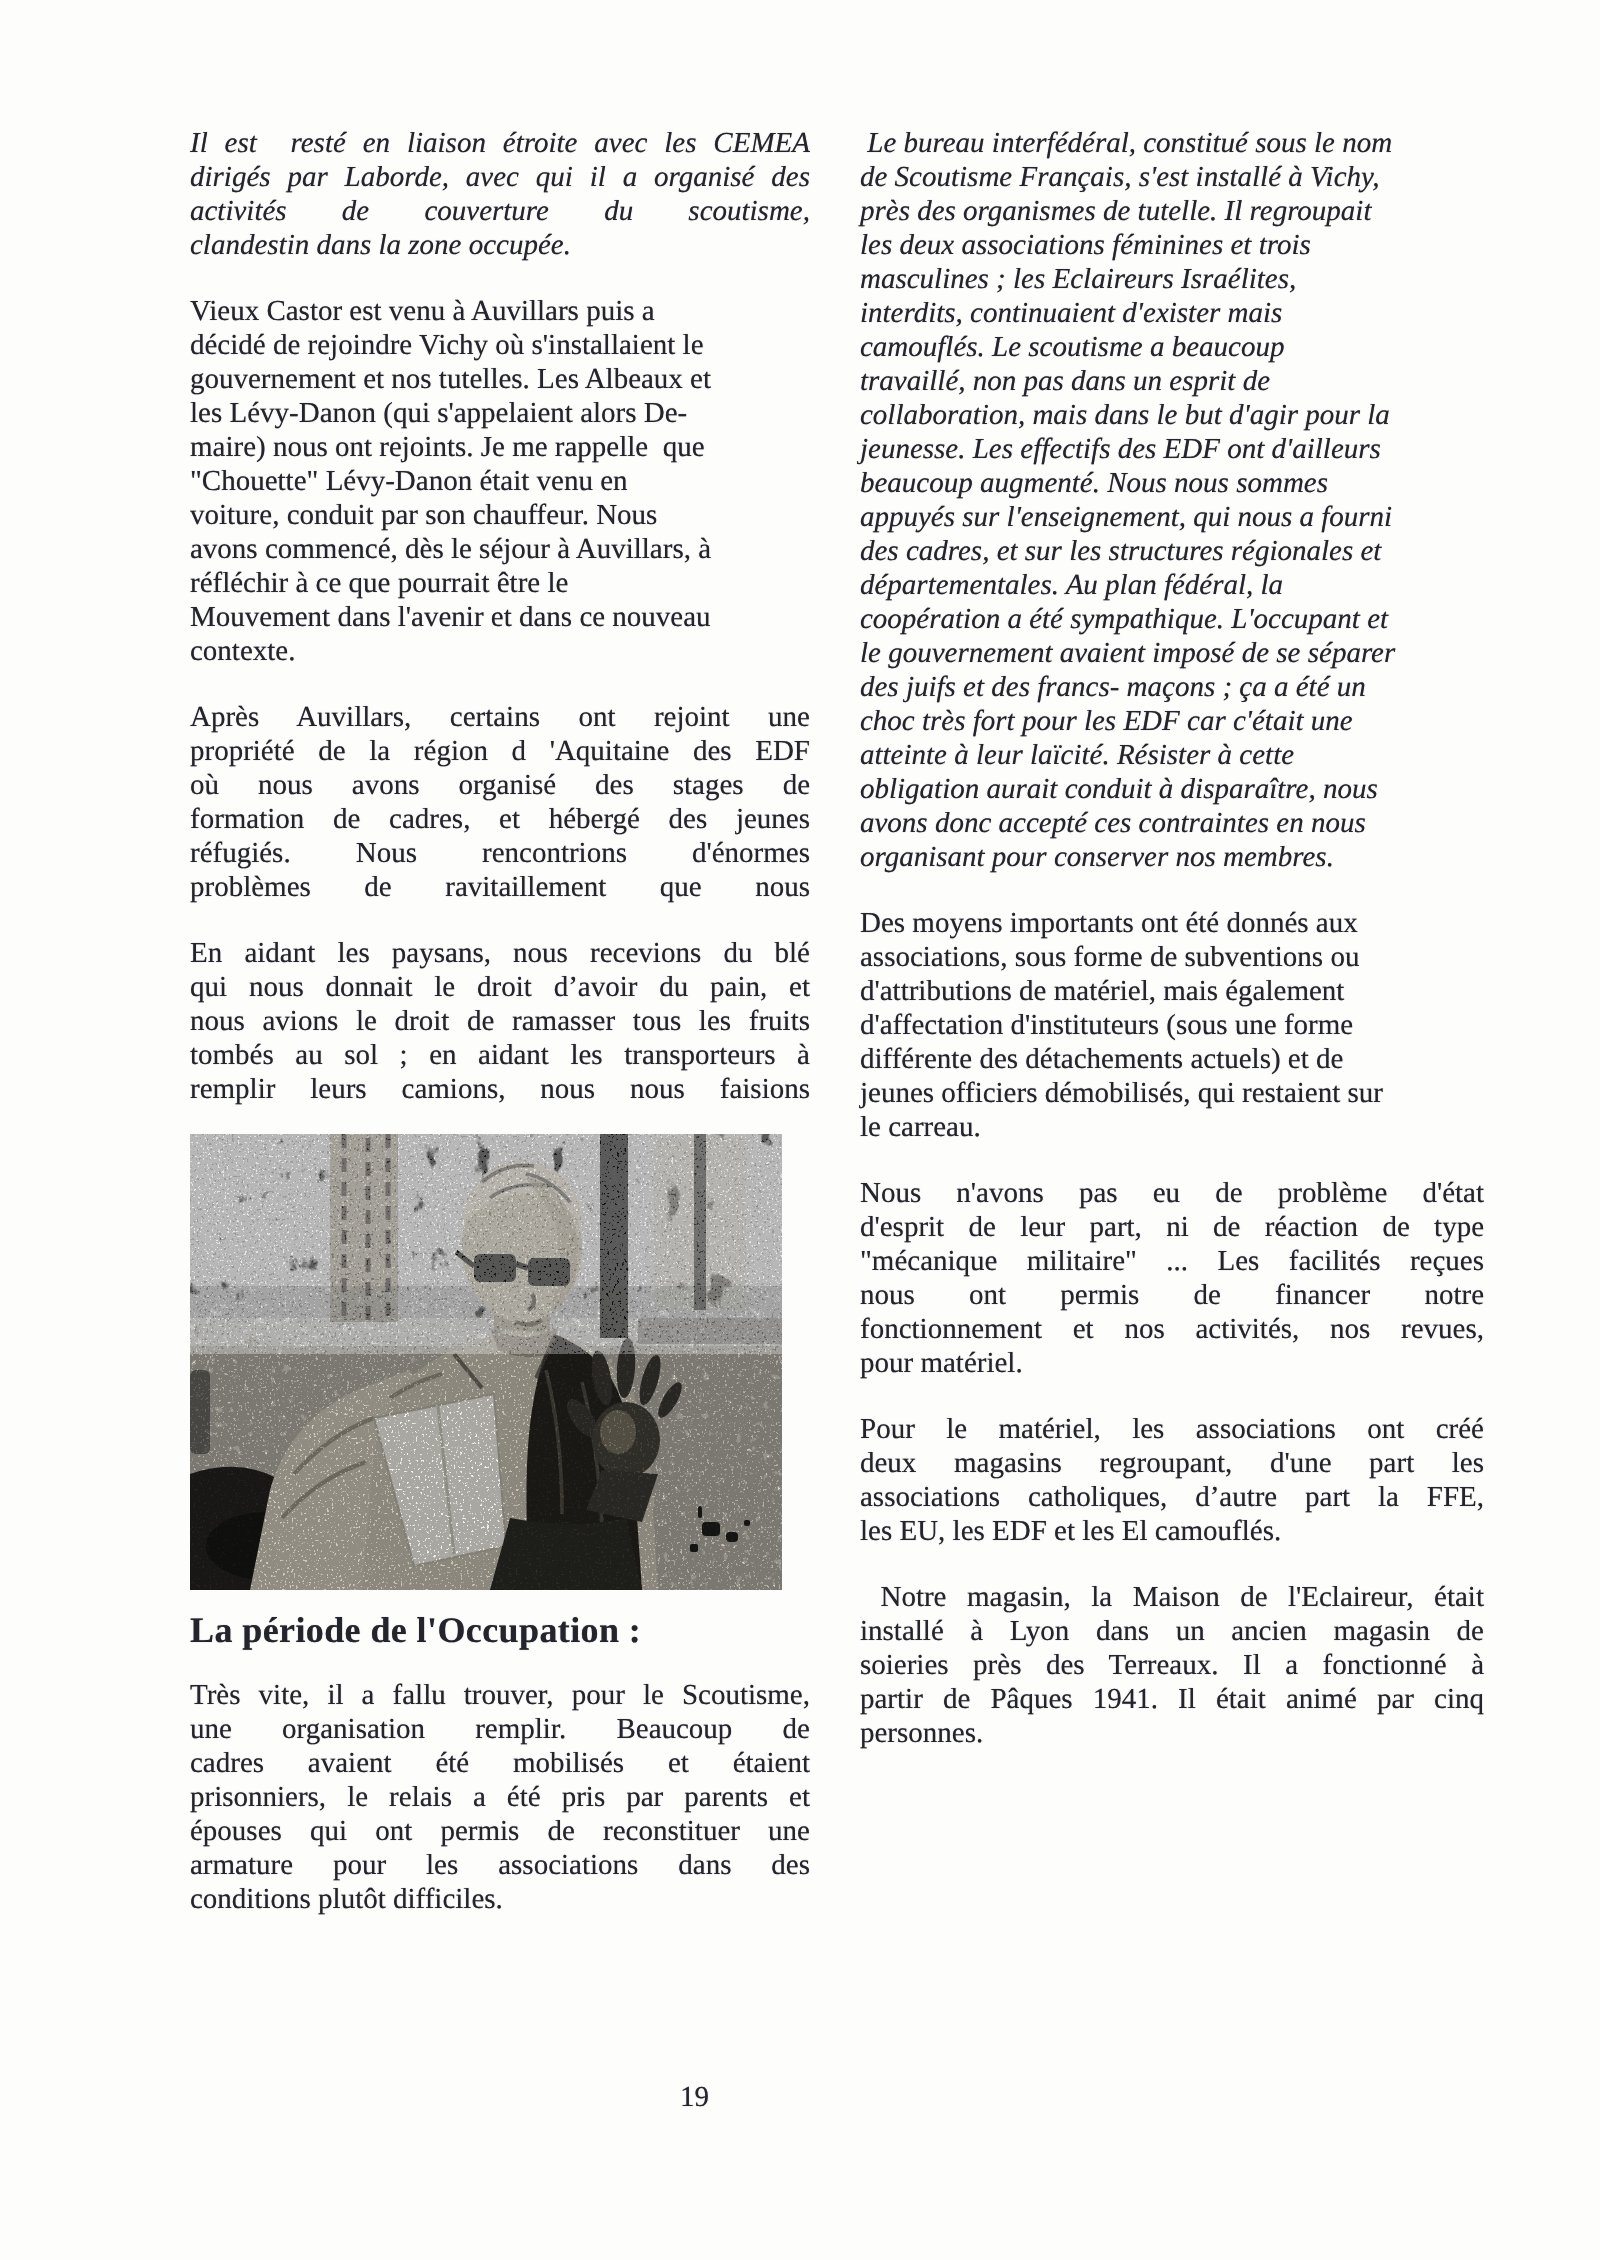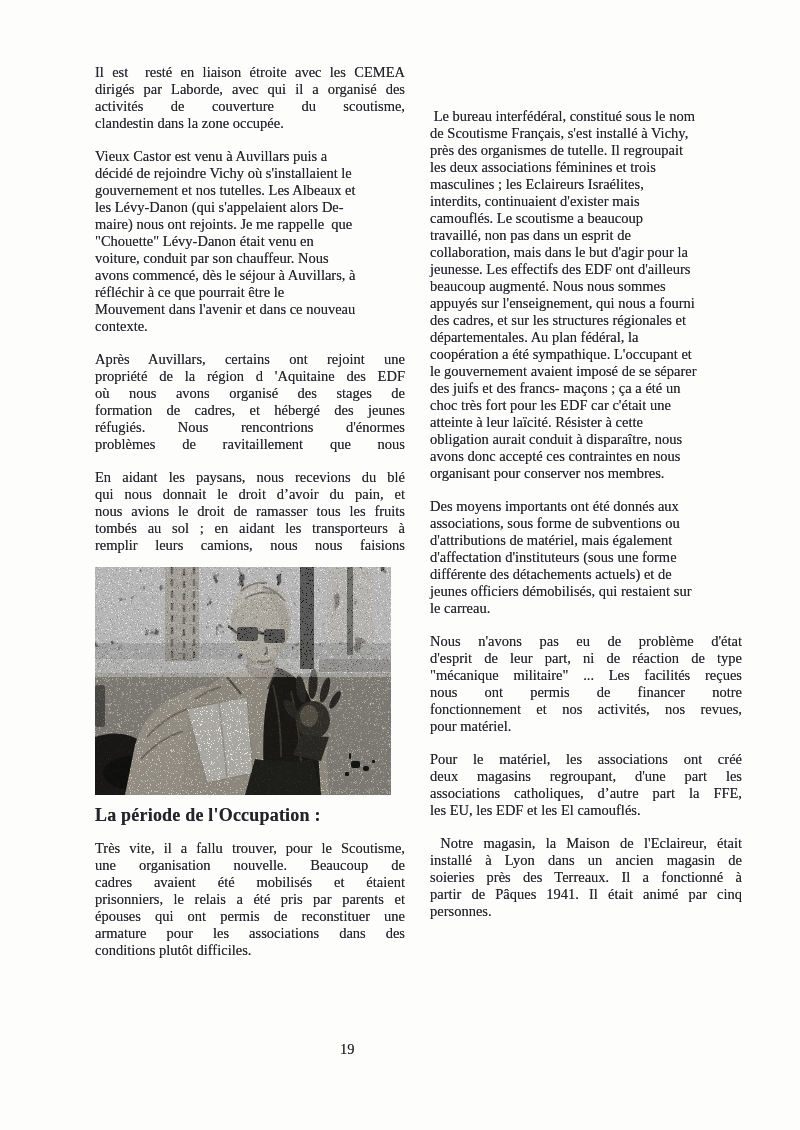--- a/index.html
+++ b/index.html
@@ -12,24 +12,24 @@
     overflow:hidden;
   }
   .page{position:absolute;left:0;top:0;width:800px;height:1130px;}
   .col{
     position:absolute;
     font-size:14.5px;
     line-height:17px;
     text-shadow:0 0 .45px rgba(30,30,42,.6);
   }
   .col-left{left:95px;top:64px;width:310px;}
-  .col-right{left:430px;top:64px;width:312px;margin-top:44px;}
+  .col-right{left:430px;top:64px;width:312px;}
   .para{margin-top:16px;}
   .para.tight{margin-top:16px;}
-  .col > :first-child{margin-top:0;}
+  .col > :first-child{margin-top:0;font-style:italic;}
   .plain{white-space:pre;text-align:left;}
   .jlines{white-space:pre;text-align:justify;text-align-last:justify;}
   .heading{font-weight:700;font-size:18px;margin-top:12px;letter-spacing:.2px;}
   #photo-block{margin:13px 0 12px 0;width:296px;height:228px;}
   #photo-block svg{display:block;}
   .page-number{
     position:absolute;left:340px;top:1041px;width:90px;
     text-align:left;font-size:14.5px;
     text-shadow:0 0 .45px rgba(30,30,42,.6);
   }
@@ -145,21 +145,21 @@
         <rect x="277" y="193" width="3" height="3" rx="1"></rect>
         <rect x="254" y="186" width="2" height="6" rx="1"></rect>
       </g>
       <rect width="296" height="228" filter="url(#fG)" opacity="0.3"></rect>
       <rect width="296" height="100" filter="url(#fGW)" opacity="0.3"></rect>
     </svg>
   </div>
       <div class="heading">La période de l'Occupation :</div>
       <div class="para">
         <div class="jlines">Très vite, il a fallu trouver, pour le Scoutisme,
-une organisation nouvelle. Beaucoup de
+une organisation remplir. Beaucoup de
 cadres avaient été mobilisés et étaient
 prisonniers, le relais a été pris par parents et
 épouses qui ont permis de reconstituer une
 armature pour les associations dans des</div>
         <div class="plain">conditions plutôt difficiles.</div>
       </div>
     </div>
   <div class="col col-right" id="col-right">
       <div class="para">
         <div class="plain"> Le bureau interfédéral, constitué sous le nom

